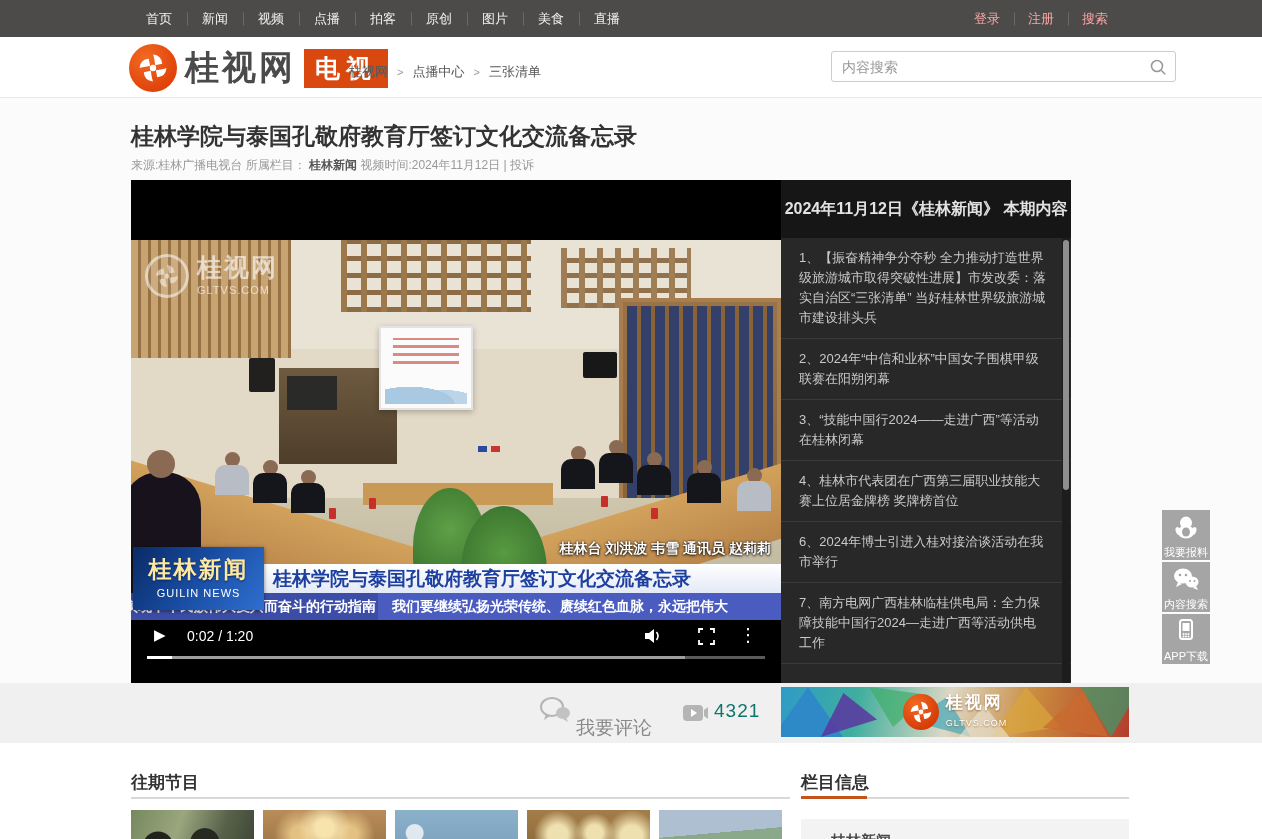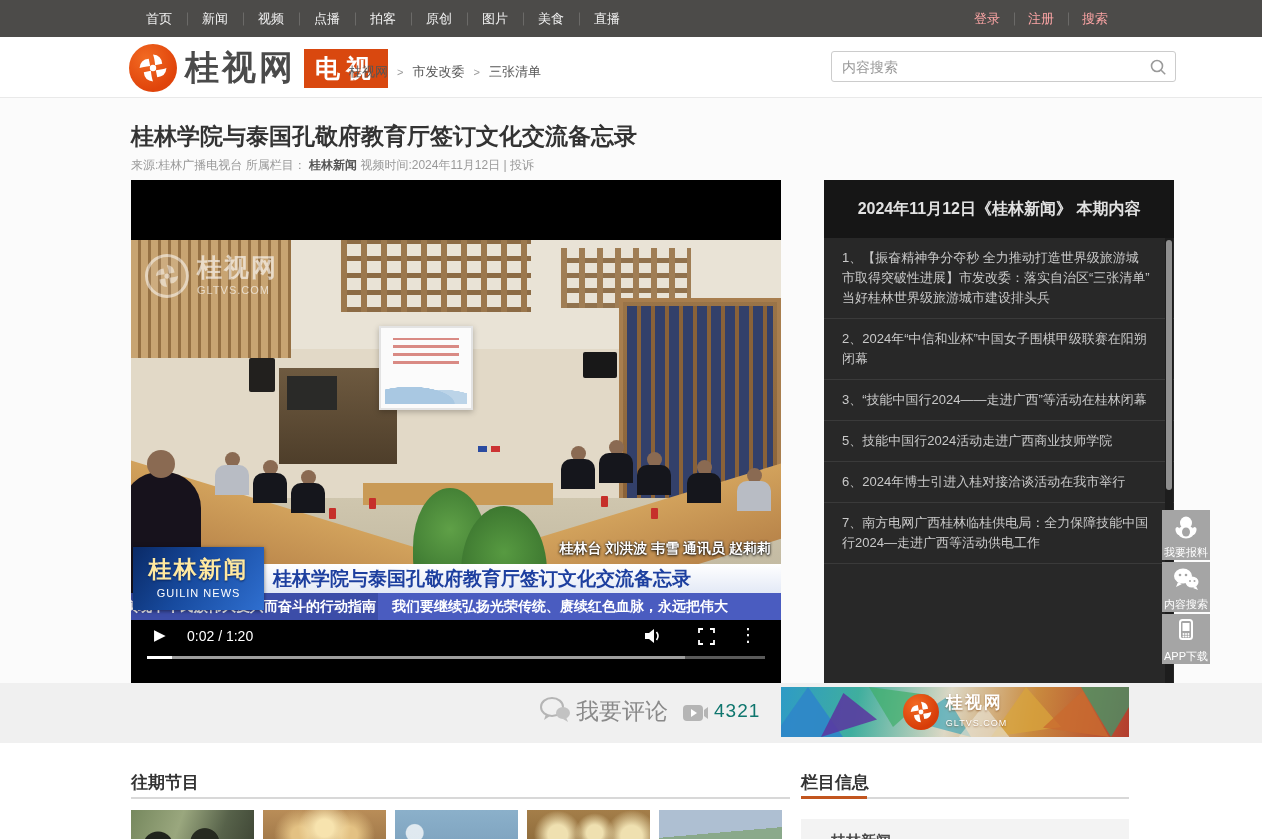--- a/index.html
+++ b/index.html
@@ -130,32 +130,32 @@
   .ctrl-play { position:absolute; left:23px; top:6px; color:#fff; font-size:15px; cursor:pointer; }
   .ctrl-time { position:absolute; left:56px; top:8px; color:#fff; font-size:14px; }
   .ctrl-volume { position:absolute; right:118px; top:7px; cursor:pointer; }
   .ctrl-fs { position:absolute; right:66px; top:8px; cursor:pointer; }
   .ctrl-more { position:absolute; right:24px; top:4px; color:#fff; font-size:18px; cursor:pointer; }
   .progress { position:absolute; left:16px; right:16px; top:36px; height:3px; background:#5a5a5a; cursor:pointer; }
   .progress .buffered { position:absolute; left:0; top:0; height:3px; width:87%; background:#9e9e9e; }
   .progress .played { position:absolute; left:0; top:0; height:3px; width:4%; background:#fff; z-index:2; }
 
   
-  .playlist { position:absolute; left:781px; top:180px; width:350px; height:503px; background:#282828; overflow:hidden;margin-left:43px; }
+  .playlist { position:absolute; left:781px; top:180px; width:290px; height:503px; background:#282828; overflow:hidden; }
   .pl-header { height:58px; background:#161616; color:#e2e2e2; font-size:16px; font-weight:bold;
     text-align:center; line-height:58px; }
   .pl-item { padding:10px 24px 10px 18px; color:#c9c9c9; font-size:13px; line-height:20px;
     border-bottom:1px solid #3a3a3a; cursor:pointer; }
   .pl-scrollbar { position:absolute; right:1px; top:58px; bottom:0; width:8px; background:#1d1d1d; }
   .pl-thumb { position:absolute; left:1px; top:2px; width:6px; height:250px; background:#8f8f8f; border-radius:3px; cursor:pointer; }
 
   
   .action-strip { position:absolute; left:0; top:683px; width:1262px; height:60px; background:#f0f0f0; }
   .cm-icon { position:absolute; left:539px; top:13px; cursor:pointer; }
-  .cm-label { position:absolute; left:576px; top:13px; font-size:23px; color:#8a8a8a; cursor:pointer; }
+  .cm-label { position:absolute; left:576px; top:32px; font-size:19px; color:#8a8a8a; cursor:pointer; }
   .vw-icon { position:absolute; left:681px; top:20px; }
   .vw-count { position:absolute; left:714px; top:17px; font-size:19px; color:#0f766e; letter-spacing:1px; }
 
   
   .banner { position:absolute; left:781px; top:687px; width:348px; height:50px; overflow:hidden; cursor:pointer;
     background:linear-gradient(100deg,#2e9bc6 0%, #3fae9e 22%, #ddd8c5 48%, #c98a3e 72%, #b33d2e 100%); }
   .tri { position:absolute; }
   .tri1 { left:-8px; top:0; width:70px; height:50px; background:#2f86c9; clip-path:polygon(0 100%,50% 0,100% 100%); opacity:.9; }
   .tri2 { left:40px; top:6px; width:56px; height:44px; background:#5a35a0; clip-path:polygon(0 100%,40% 0,100% 60%); opacity:.85; }
   .tri3 { left:88px; top:0; width:60px; height:40px; background:#3fae6a; clip-path:polygon(0 0,100% 20%,40% 100%); opacity:.7; }
@@ -245,21 +245,21 @@
           <circle cx="24" cy="24" r="4.5"></circle>
         </g>
       </svg>
     </span>
     <span class="logo-text">桂视网</span>
     <span class="channel-badge">电视</span>
   </div>
   <div class="breadcrumb">
     <span class="bc-link">桂视网</span>
     <span class="bc-sep">&gt;</span>
-    <span class="bc-link">市发改委</span>
+    <span class="bc-link">点播中心</span>
     <span class="bc-sep">&gt;</span>
     <span class="bc-link">三张清单</span>
   </div>
   <div class="search-box">
     <input type="text" placeholder="内容搜索" style="">
     <span class="search-icon">
       <svg width="18" height="18" viewBox="0 0 18 18">
         <circle cx="8" cy="8" r="5.5" fill="none" stroke="#9a9a9a" stroke-width="1.6"></circle>
         <line x1="12.2" y1="12.2" x2="16.2" y2="16.2" stroke="#9a9a9a" stroke-width="1.6"></line>
       </svg>
@@ -383,21 +383,21 @@
       <div class="played"></div>
     </div>
   </div>
 </div>
 
 <div class="playlist">
   <div class="pl-header">2024年11月12日《桂林新闻》 本期内容</div>
   <div class="pl-item">1、【振奋精神争分夺秒 全力推动打造世界级旅游城市取得突破性进展】市发改委：落实自治区“三张清单” 当好桂林世界级旅游城市建设排头兵</div>
   <div class="pl-item">2、2024年“中信和业杯”中国女子围棋甲级联赛在阳朔闭幕</div>
   <div class="pl-item">3、“技能中国行2024——走进广西”等活动在桂林闭幕</div>
-  <div class="pl-item">5、技能中国行2024活动走进广西商业技师学院</div>
+  <div class="pl-item">4、桂林市代表团在广西第三届职业技能大赛上位居金牌榜 奖牌榜首位</div>
   <div class="pl-item">6、2024年博士引进入桂对接洽谈活动在我市举行</div>
   <div class="pl-item">7、南方电网广西桂林临桂供电局：全力保障技能中国行2024—走进广西等活动供电工作</div>
   <div class="pl-scrollbar">
     <div class="pl-thumb"></div>
   </div>
 </div>
 
 <div class="action-strip">
   <span class="cm-icon">
     <svg width="32" height="28" viewBox="0 0 32 28">

